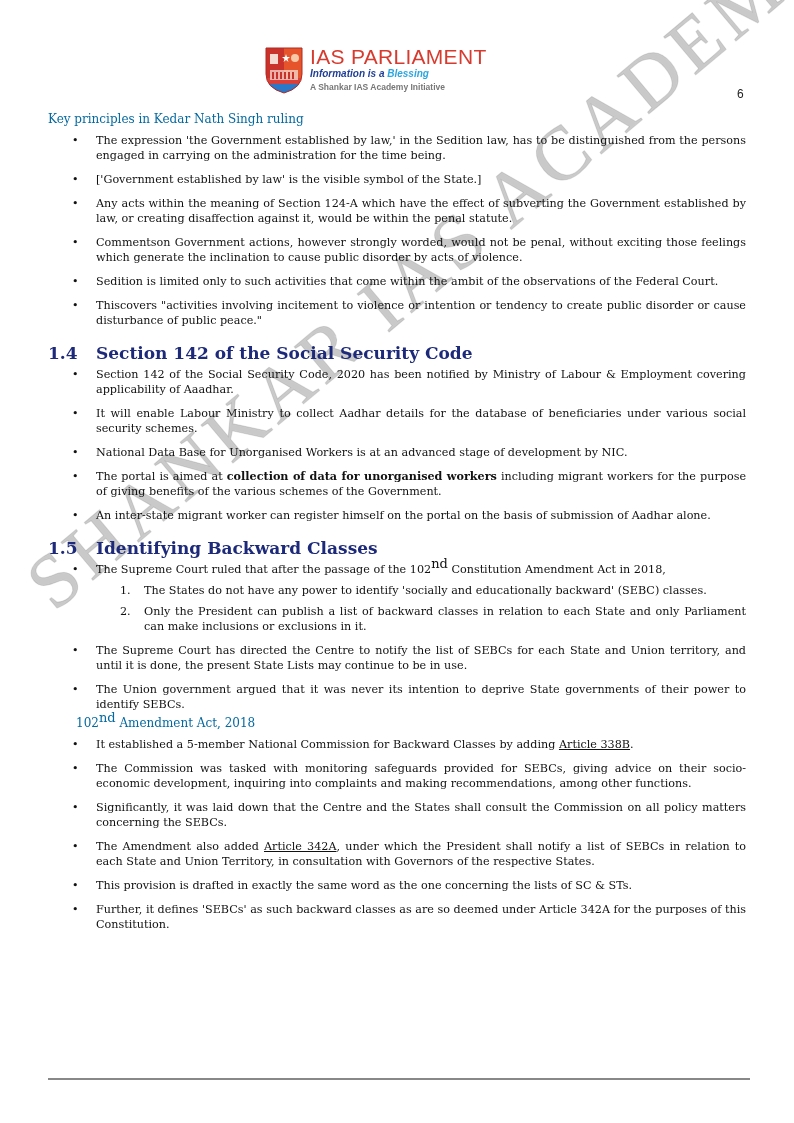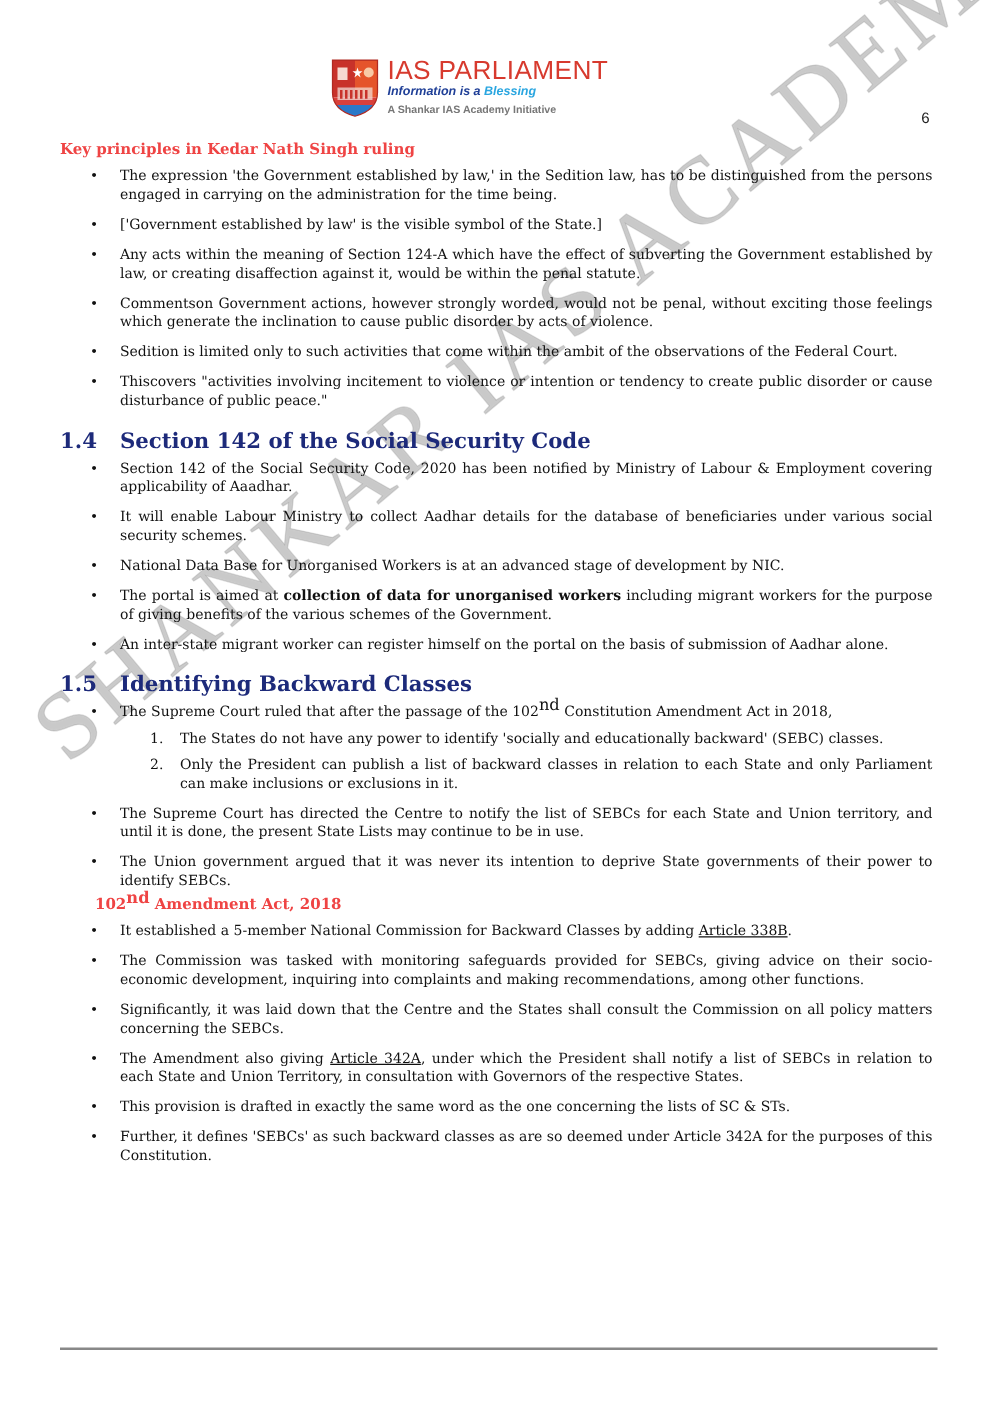--- a/index.html
+++ b/index.html
@@ -9,21 +9,21 @@
     .logo { position: absolute; left: 264px; top: 4px; display: flex; align-items: flex-start; }
     .shield { width: 40px; height: 50px; position: relative; }
     .logo-text { margin-left: 6px; margin-top: 2px; }
     .brand { font-family: "Liberation Sans", sans-serif; font-size: 21px; color: #d73a2e; letter-spacing: 0.3px; line-height: 22px; }
     .tagline { font-family: "Liberation Sans", sans-serif; font-style: italic; font-weight: bold; font-size: 10px; line-height: 12px; }
     .tagline .a { color: #1f3f97; }
     .tagline .b { color: #2aa6e0; }
     .initiative { font-family: "Liberation Sans", sans-serif; font-size: 8.5px; color: #777; font-weight: bold; margin-top: 2px; }
     .page-num { position: absolute; left: 737px; top: 47px; font-family: "Liberation Sans", sans-serif; font-size: 12px; color: #222; }
     .content { position: absolute; left: 48px; top: 112px; width: 698px; font-size: 11.2px; line-height: 15px; }
-    .h-sub { font-weight: bold; font-size: 12px; margin: 0 0 6px 0; color: #ef4444; }
+    .h-sub { font-weight: normal; font-size: 12px; margin: 0 0 6px 0; color: #0369a1; }
     .h-sec { display: flex; font-weight: bold; font-size: 17px; color: #1d2a7a; margin: 18px 0 6px 0; }
     .h-sec .num { width: 48px; color: #1d2a7a; }
     ul.b { list-style: none; margin: 0; padding: 0; }
     ul.b > li { position: relative; padding-left: 48px; margin-bottom: 9px; text-align: justify; }
     ul.b > li::before { content: "•"; position: absolute; left: 24px; top: 0; font-size: 11px; }
     ol.n { list-style: none; margin: 6px 0 0 0; padding: 0; }
     ol.n li { position: relative; padding-left: 48px; margin-bottom: 6px; text-align: justify; }
     ol.n li .n-label { position: absolute; left: 24px; }
     .u { text-decoration: underline; }
     .strong { font-weight: bold; }
@@ -111,21 +111,21 @@
     </li>
     <li>The Supreme Court has directed the Centre to notify the list of SEBCs for each State and Union territory, and until it is done, the present State Lists may continue to be in use.</li>
     <li style="margin-bottom:4px;">The Union government argued that it was never its intention to deprive State governments of their power to identify SEBCs.</li>
   </ul>
 
   <div class="h-sub" style="margin-top:0;margin-left:28px;"><span>102</span><sup>nd</sup><span> Amendment Act, 2018</span></div>
   <ul class="b">
     <li><span>It established a 5-member National Commission for Backward Classes by adding </span><span class="u">Article 338B</span><span>.</span></li>
     <li>The Commission was tasked with monitoring safeguards provided for SEBCs, giving advice on their socio-economic development, inquiring into complaints and making recommendations, among other functions.</li>
     <li>Significantly, it was laid down that the Centre and the States shall consult the Commission on all policy matters concerning the SEBCs.</li>
-    <li><span>The Amendment also giving </span><span class="u">Article 342A</span><span>, under which the President shall notify a list of SEBCs in relation to each State and Union Territory, in consultation with Governors of the respective States.</span></li>
+    <li><span>The Amendment also added </span><span class="u">Article 342A</span><span>, under which the President shall notify a list of SEBCs in relation to each State and Union Territory, in consultation with Governors of the respective States.</span></li>
     <li>This provision is drafted in exactly the same word as the one concerning the lists of SC &amp; STs.</li>
     <li>Further, it defines 'SEBCs' as such backward classes as are so deemed under Article 342A for the purposes of this Constitution.</li>
   </ul>
 </div>
 
 <div class="footer-line"></div>
 <div class="footer">
   <a>www.shankariasacademy.com</a><span class="sep">||</span><a>www.iasparliament.com</a>
 </div>
 

